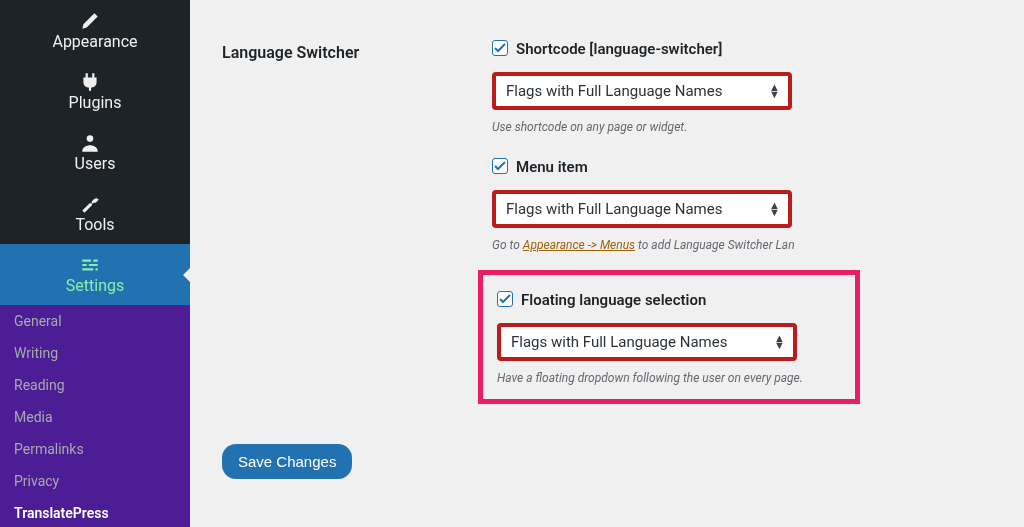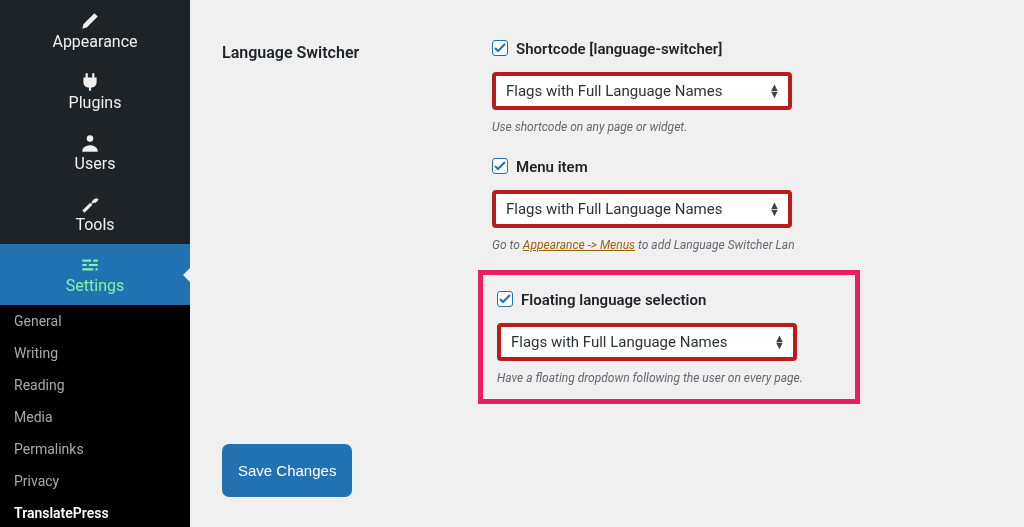--- a/index.html
+++ b/index.html
@@ -51,21 +51,21 @@
       display: inline-flex;
       align-items: center;
       justify-content: center;
       fill: currentColor;
     }
     .submenu-item {
       padding: 8px 14px;
       font-size: 14px;
       color: #a7aaad;
       cursor: pointer;
-      background: #000000;
+      background: #4c1d95;
     }
     .submenu-item.active {
       color: #fff;
       font-weight: 600;
     }
     .content {
       flex: 1;
       padding: 20px 20px 20px 32px;
       background: #f0f0f1;
       overflow: hidden;
@@ -136,22 +136,22 @@
       padding: 16px 7px 4px 14px;
       margin-top: -6px;
       margin-left: -14px;
       margin-bottom: 8px;
       width: 382px;
     }
     .button-primary {
       background: #2271b1;
       color: #fff;
       border: none;
-      border-radius: 7px;
-      padding: 18px 16px;
+      border-radius: 14px;
+      padding: 9px 16px;
       font-size: 15px;
       font-weight: 400;
       cursor: pointer;
       margin-top: 32px;
     }
   </style>
 </head>
 <body>
 
 <div class="sidebar">

